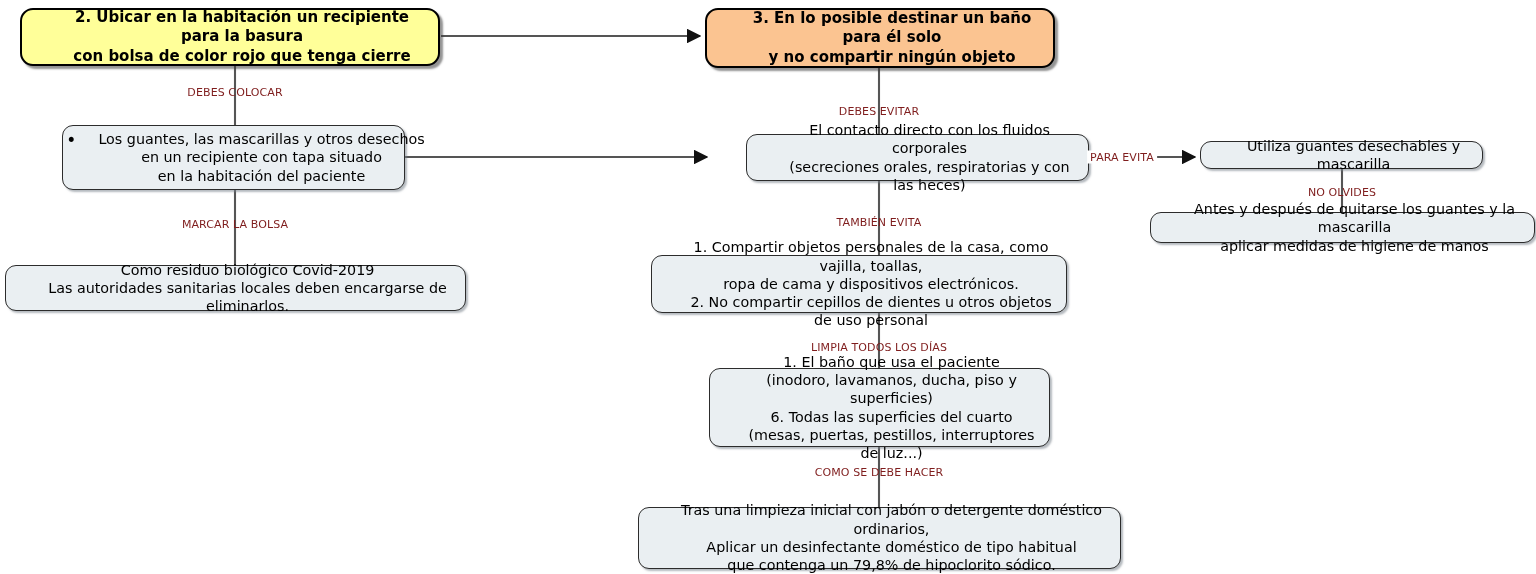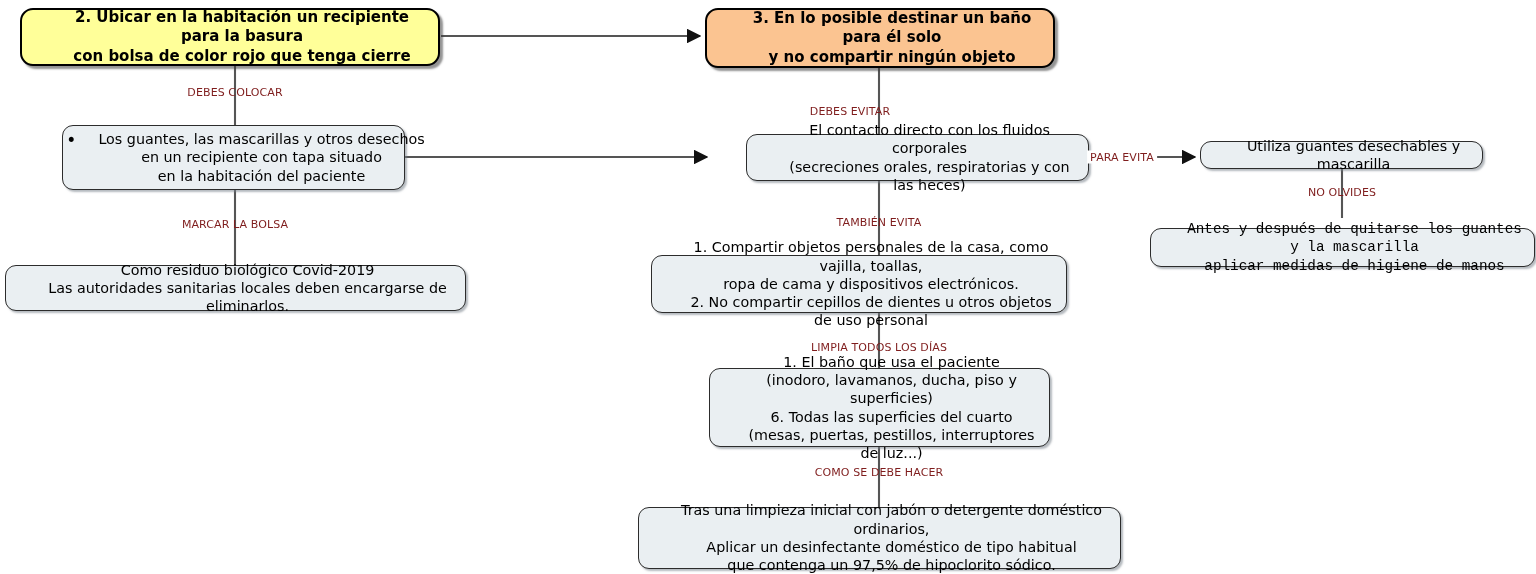--- a/index.html
+++ b/index.html
@@ -157,49 +157,49 @@
 
   <div class="node node-plain" style="left:710px; top:134px; width:343px; height:47px;margin-left:36px;">
     <div class="node-inner">El contacto directo con los fluidos corporales
 (secreciones orales, respiratorias y con las heces)</div>
   </div>
 
   <div class="node node-plain" style="left:1200px; top:141px; width:283px; height:28px;">
     <div class="node-inner">Utiliza guantes desechables y mascarilla</div>
   </div>
 
-  <div class="node node-plain" style="left:1150px; top:228px; width:385px; height:39px;font-family:Liberation Mono, monospace;">
+  <div class="node node-plain" style="left:1150px; top:212px; width:385px; height:31px;">
     <div class="node-inner">Antes y después de quitarse los guantes y la mascarilla
 aplicar medidas de higiene de manos</div>
   </div>
 
   <div class="node node-plain" style="left:651px; top:255px; width:416px; height:58px;">
     <div class="node-inner">1. Compartir objetos personales de la casa, como vajilla, toallas,
 ropa de cama y dispositivos electrónicos.
 2. No compartir cepillos de dientes u otros objetos de uso personal</div>
   </div>
 
   <div class="node node-plain" style="left:709px; top:368px; width:341px; height:79px;">
     <div class="node-inner">1. El baño que usa el paciente
 (inodoro, lavamanos, ducha, piso y superficies)
 6. Todas las superficies del cuarto
 (mesas, puertas, pestillos, interruptores de luz...)</div>
   </div>
 
   <div class="node node-plain" style="left:638px; top:507px; width:483px; height:62px;">
     <div class="node-inner">Tras una limpieza inicial con jabón o detergente doméstico ordinarios,
 Aplicar un desinfectante doméstico de tipo habitual
-que contenga un 97,5% de hipoclorito sódico.</div>
+que contenga un 79,8% de hipoclorito sódico.</div>
   </div>
 
   <div class="edge-label" style="left:235px; top:92px;">DEBES COLOCAR</div>
 
   <div class="edge-label" style="left:235px; top:224px;">MARCAR LA BOLSA</div>
 
-  <div class="edge-label" style="left:850px; top:111px;">DEBES EVITAR</div>
+  <div class="edge-label" style="left:879px; top:111px;">DEBES EVITAR</div>
 
   <div class="edge-label inline" style="left:1122px; top:157px;">PARA EVITA</div>
 
   <div class="edge-label" style="left:1342px; top:192px;">NO OLVIDES</div>
 
   <div class="edge-label" style="left:879px; top:222px;">TAMBIÉN EVITA</div>
 
   <div class="edge-label" style="left:879px; top:347px;">LIMPIA TODOS LOS DÍAS</div>
 
   <div class="edge-label" style="left:879px; top:472px;">COMO SE DEBE HACER</div>

